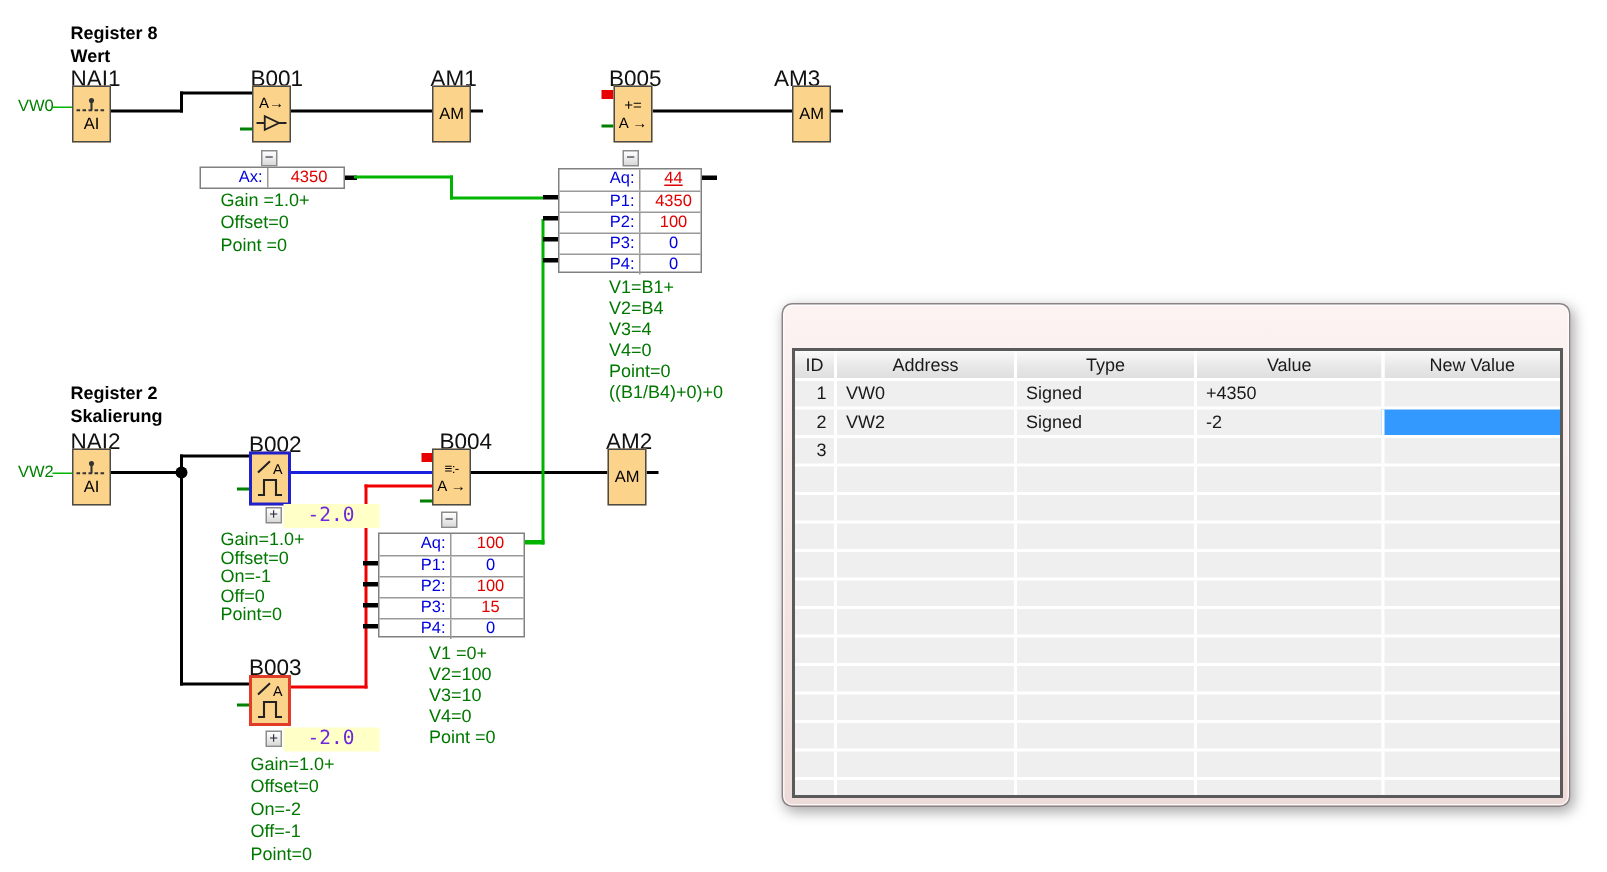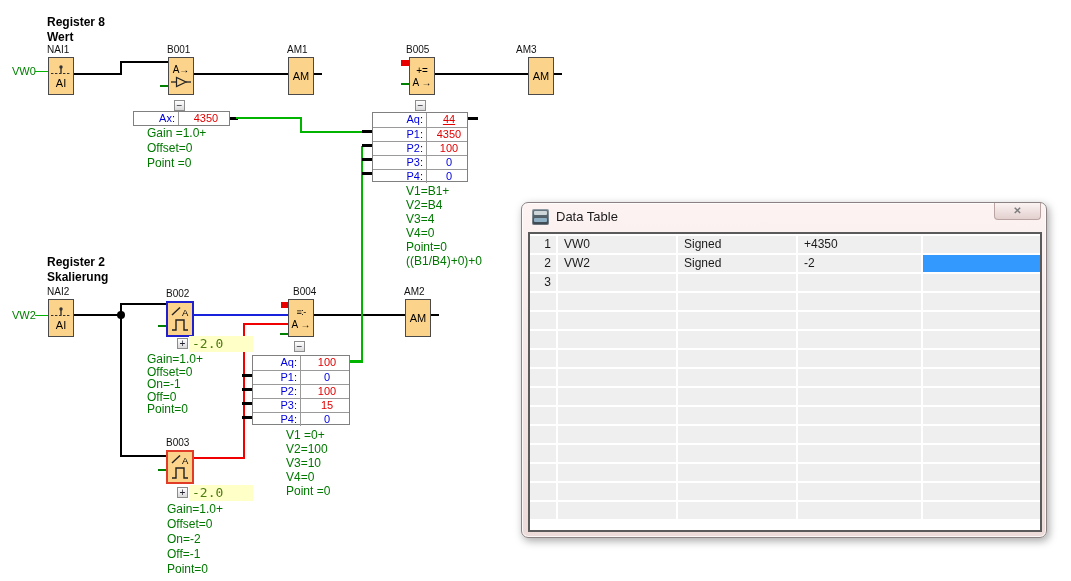--- a/index.html
+++ b/index.html
@@ -15,42 +15,42 @@
   .stub.g{background:#008000;}
   .marker{position:absolute;background:#e80000;}
   .dot{position:absolute;width:8px;height:8px;background:#000;border-radius:50%;}
 
   
   .block{position:absolute;width:26px;height:38px;background:#fcd38a;border:1px solid #4a4a4a;
          box-sizing:border-box;display:flex;flex-direction:column;align-items:center;
          justify-content:center;gap:1px;}
   .block.sel{border:2px solid #2020cc;width:28px;height:36px;}
   .block.err{border:2px solid #e03c28;width:28px;height:34px;}
-  .blabel{position:absolute;font-size:10px;color:#111;white-space:nowrap;}
+  .blabel{position:absolute;font-size:15px;color:#111;white-space:nowrap;}
   .btext{font-size:11px;color:#000;line-height:12px;}
   .brow{font-size:10px;color:#000;line-height:11px;white-space:nowrap;}
   .brow.tiny{font-size:9px;letter-spacing:-0.5px;}
 
   
   .gtitle{position:absolute;font-weight:bold;font-size:12px;line-height:15px;color:#000;}
   .port{position:absolute;font-size:11px;color:#008000;}
 
   
   .pbox{position:absolute;background:#fff;border:1px solid #808080;box-sizing:border-box;}
   .prow{display:flex;height:14px;border-top:1px solid #9a9a9a;box-sizing:border-box;}
   .prow:first-child{border-top:none;}
   .plabel{text-align:right;padding-right:3px;color:#0000dd;font-size:11px;line-height:13px;
           border-right:1px solid #9a9a9a;box-sizing:border-box;}
   .pvalue{flex:1;padding-left:4px;font-size:11px;line-height:13px;text-align:center;}
   .greentext{position:absolute;color:#007800;font-size:12px;white-space:nowrap;}
   .toggle{position:absolute;width:11px;height:11px;box-sizing:border-box;border:1px solid #8c8c8c;
           background:linear-gradient(#ffffff,#d9d9d9);font-size:10px;line-height:9px;
           text-align:center;color:#223;cursor:default;}
   .yellow{position:absolute;background:#ffffc8;font-family:"DejaVu Sans Mono",monospace;
-          font-size:13px;line-height:16px;padding-left:3px;box-sizing:border-box;color:#4d7c0f;}
+          font-size:13px;line-height:16px;padding-left:16px;box-sizing:border-box;color:#6d28d9;}
 
   
   .dtwin{position:absolute;left:521px;top:202px;width:526px;height:336px;border:1px solid #8b8284;
          border-radius:7px;background:linear-gradient(#fcf3f2,#eddbd9);
          box-shadow:2px 3px 9px rgba(0,0,0,.35), inset 0 0 0 1px rgba(255,255,255,.75);
          box-sizing:border-box;}
   .dicon{position:absolute;left:10px;top:6px;width:17px;height:16px;border-radius:2px;
          background:linear-gradient(#6c7a86,#39454e);box-shadow:inset 0 0 0 1px rgba(255,255,255,.25);}
   .dicon .stripe{position:absolute;left:2px;right:2px;height:4px;background:#cfd6da;border-radius:1px;}
   .dtitle{position:absolute;left:34px;top:6px;font-size:13px;color:#1a1a1a;}
@@ -304,32 +304,29 @@
   <div class="yellow" style="left:189px;top:485px;width:64px;height:16px">-2.0</div>
   <div class="greentext" style="left:167px;top:502px;line-height:15px">
     <div>Gain=1.0+</div>
     <div>Offset=0</div>
     <div>On=-2</div>
     <div>Off=-1</div>
     <div>Point=0</div>
   </div>
 
   <div class="dtwin">
-    <div style="position:absolute;left:0;top:0;right:0;height:28px">
-      <div class="dicon">
-        <div class="stripe" style="top:2px"></div>
-        <div class="stripe" style="top:9px;background:#8fb0c4"></div>
+
+    <div class="dtable">
+      <div class="drow head">
+        <div class="dcell c-id">ID</div>
+        <div class="dcell c-addr">Address</div>
+        <div class="dcell c-type">Type</div>
+        <div class="dcell c-val">Value</div>
+        <div class="dcell c-new">New Value</div>
       </div>
-      <div class="dtitle">Data Table</div>
-      <div class="dclose">
-        <span>✕</span>
-      </div>
-    </div>
-
-    <div class="dtable">
 
       <div class="drow">
         <div class="dcell c-id">1</div>
         <div class="dcell c-addr">VW0</div>
         <div class="dcell c-type">Signed</div>
         <div class="dcell c-val">+4350</div>
         <div class="dcell c-new"></div>
       </div>
 
       <div class="drow">

